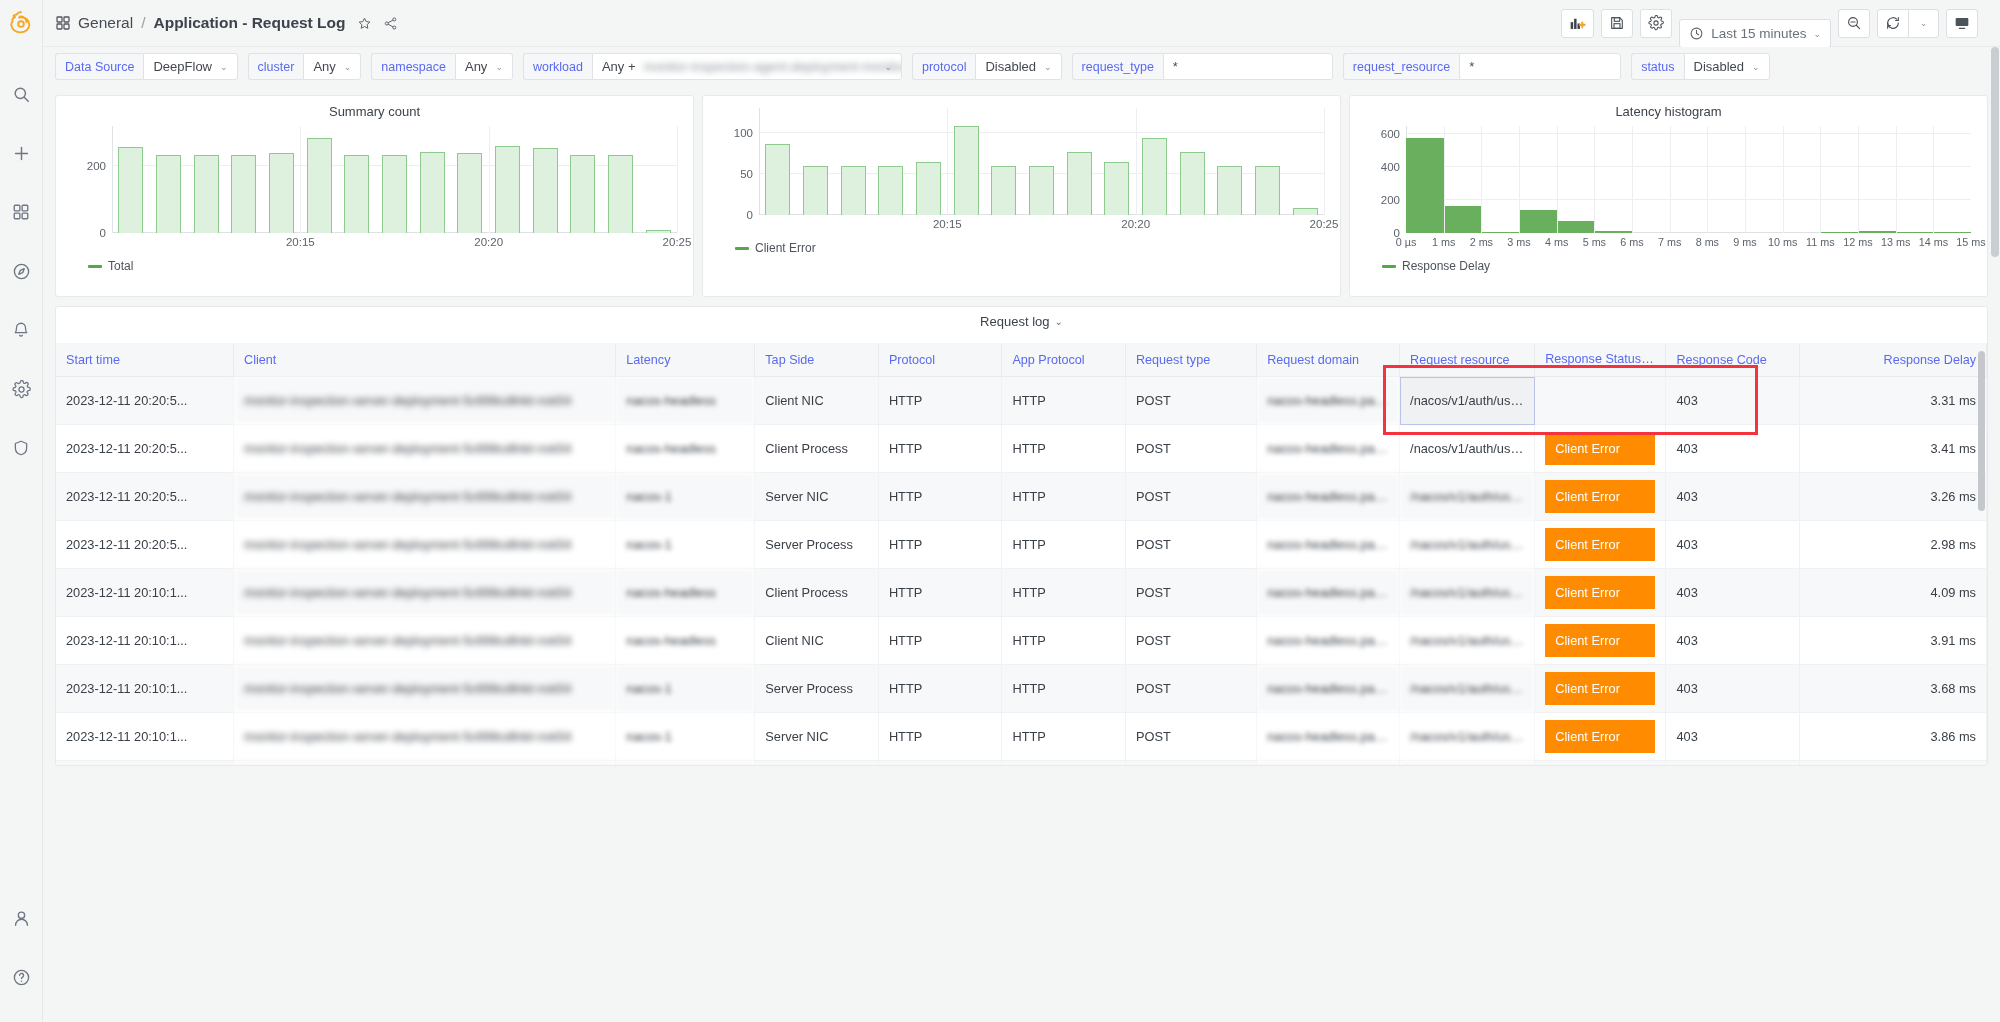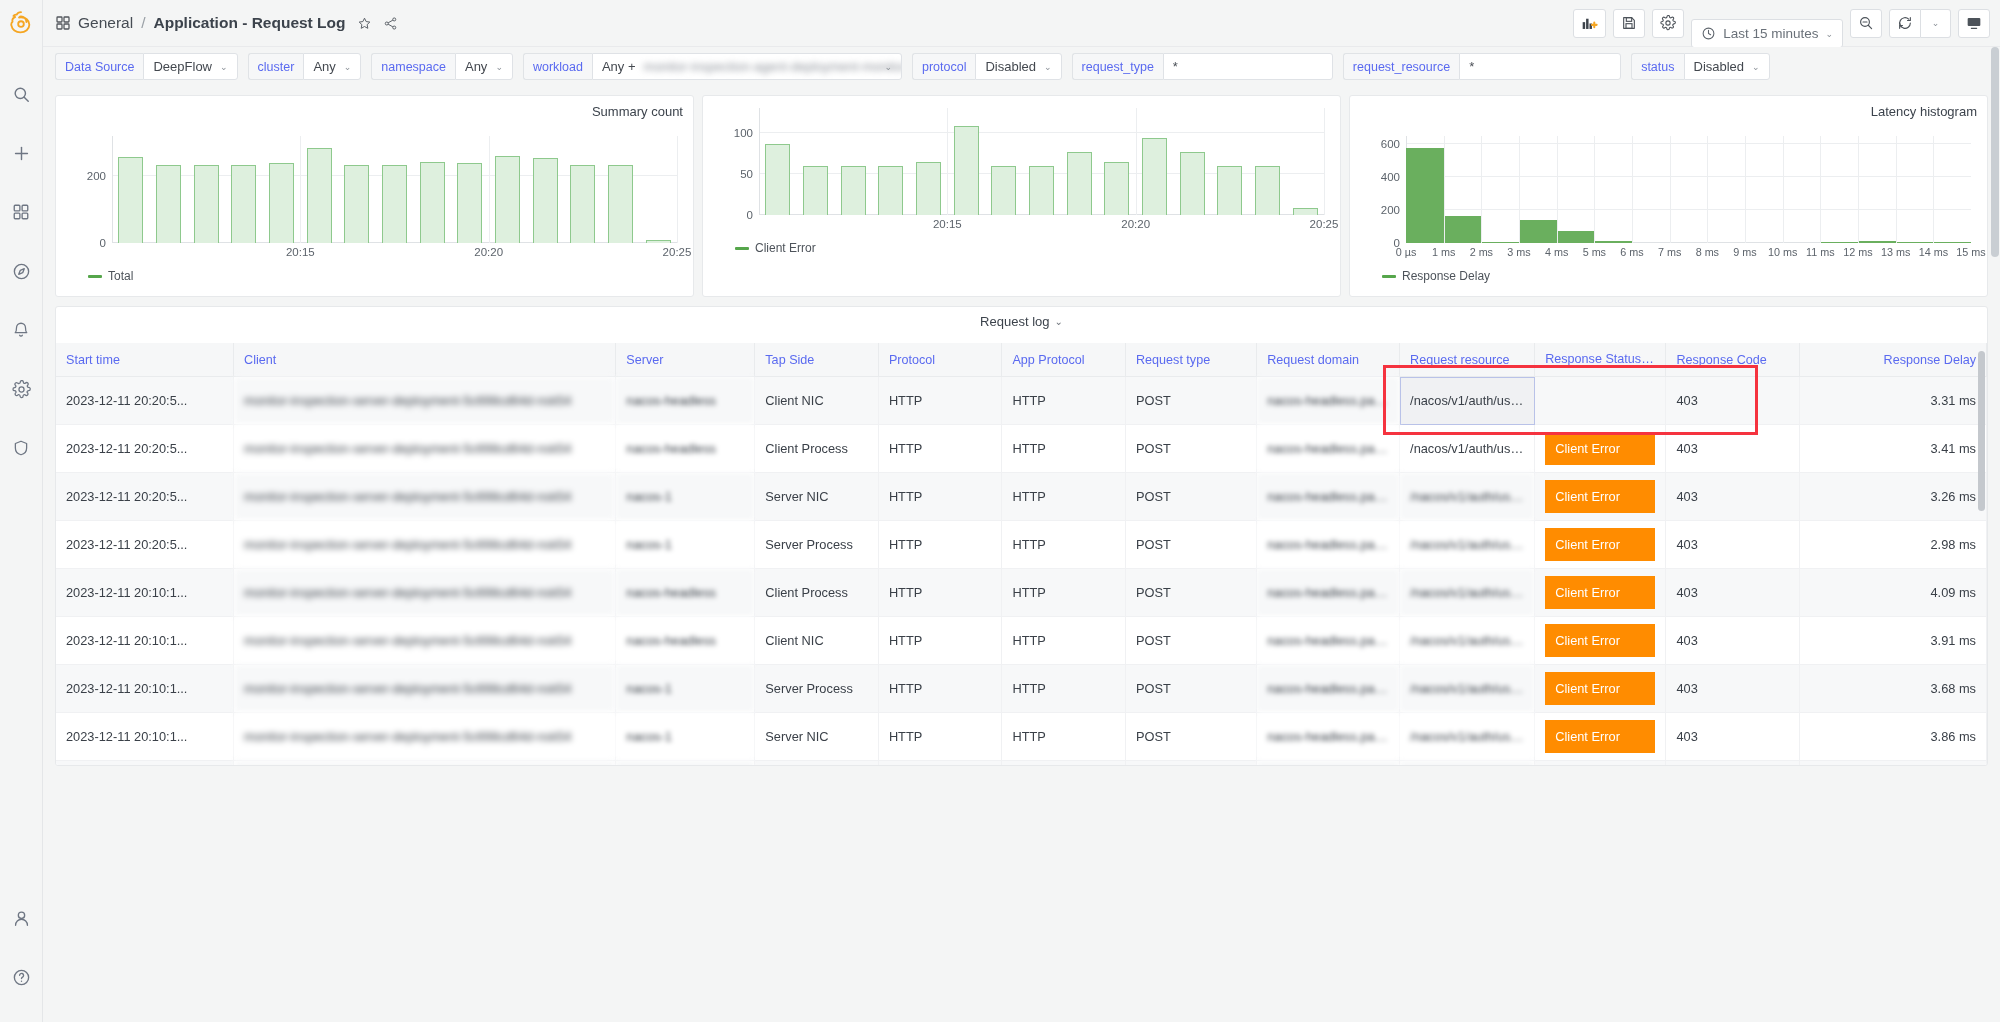--- a/index.html
+++ b/index.html
@@ -29,21 +29,21 @@
   .rail-ico svg { display:block; }
   .rail-bottom { margin-top: auto; display:flex; flex-direction:column; align-items:center; padding-bottom: 6px;}
 
   
   .content { flex: 1 1 auto; display: flex; flex-direction: column; min-width: 0; position: relative;}
 
   
   .topnav {
     height: 47px; flex: 0 0 47px;
     display: flex; align-items: center;
-    padding: 0 10px 0 12px;
+    padding: 0 22px 0 12px;
     background: #f4f5f5;
     border-bottom: 1px solid #e9eaec;
   }
   .bc { display: flex; align-items: center; gap: 7px; font-size: 15.5px; color: #464c54; }
   .bc .grid-ic { color:#52565c; display:flex; }
   .bc-sep { color: #9aa0a6; margin: 0 1px; }
   .bc-title { color: #3c434c; font-weight: bold; }
   .bc-ic { color: #5c6269; display:flex; align-items:center; cursor:pointer; margin-left:4px;}
   .topnav-right { margin-left: auto; display: flex; align-items: center; gap: 7px; }
   .tbtn {
@@ -91,21 +91,21 @@
     background: #fff; border: 1px solid #e7e9eb; border-radius: 3px;
   }
   .helppanel { height: 74px; padding: 11px 14px 0 14px; }
   .helptitle { text-align: center; font-size: 13px; color: #3c434c; font-weight: 500; }
   .helplinks { margin-top: 23px; font-size: 13px; }
   .helplinks a { color: #5a6af0; text-decoration: none; }
   .helplinks .bar { color: #5a6af0; margin: 0 3px; }
 
   .chartrow { display: flex; gap: 8px; margin-top: 9px; }
   .chartpanel { flex: 1 1 0; height: 202px; padding: 8px 10px 6px 10px; position: relative; min-width:0;}
-  .chart-title { text-align: right; font-size: 13px; color: #3c434c; font-weight: 500; margin-bottom: 13px; }
+  .chart-title { text-align: center; font-size: 13px; color: #3c434c; font-weight: 500; margin-bottom: 3px; }
   .chart-area { position: relative; height: 131px; }
   .plot { position: absolute; left: 46px; right: 6px; top: 4px; bottom: 20px; }
   .ytick { position: absolute; right: calc(100% + 6px); transform: translateY(-50%); font-size: 11.5px; color: #5c636b; white-space: nowrap; }
   .gridline { position: absolute; left: 0; right: 0; border-top: 1px solid #eceef0; }
   .vgrid { position: absolute; top: 0; bottom: 0; border-left: 1px solid #eceef0; }
   .axisline { position: absolute; left: 0; top: 0; bottom: 0; border-left: 1px solid #dfe2e5; }
   .baseline { position: absolute; left: 0; right: 0; bottom: 0; border-top: 1px solid #dfe2e5; }
   .bars { position: absolute; left: 0; right: 0; top: 0; bottom: 0; display: flex; align-items: flex-end; }
   .barslot { flex: 1 1 0; display: flex; justify-content: center; align-items: flex-end; height: 100%; }
   .bar { width: 66%; background: #def0de; border: 1px solid #8ec98d; border-bottom: none; }
@@ -661,21 +661,21 @@
               <col style="width: 7.4%;">
               <col style="width: 7%;">
               <col style="width: 6.8%;">
               <col style="width: 6.9%;">
               <col style="width: 9.7%;">
             </colgroup>
           <thead>
               <tr id="thead-row">
                 <th>Start time</th>
                 <th>Client</th>
-                <th>Server</th>
+                <th>Latency</th>
                 <th>Tap Side</th>
                 <th>Protocol</th>
                 <th>App Protocol</th>
                 <th>Request type</th>
                 <th>Request domain</th>
                 <th>Request resource</th>
                 <th>Response Status<span class="sortic"> ↑ </span><span class="filteric"><svg width="10" height="10" viewBox="0 0 24 24" fill="#5a6af0">
                       <path d="M3 4h18l-7 8v7l-4 2v-9z"></path>
                     </svg></span></th>
                 <th>Response Code</th>

